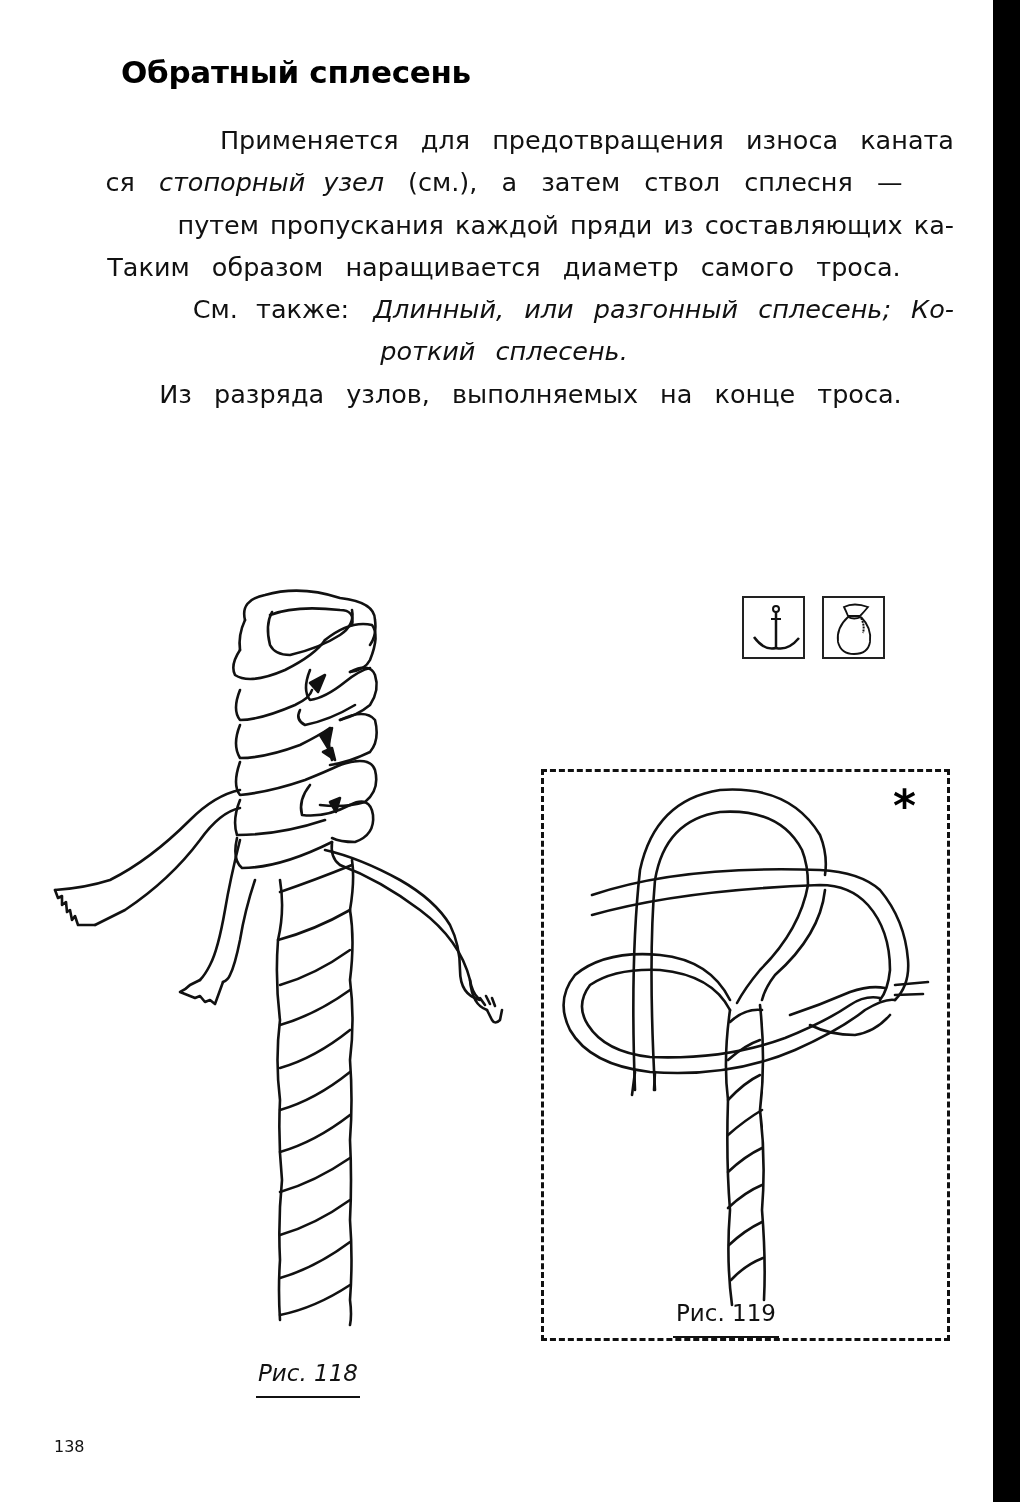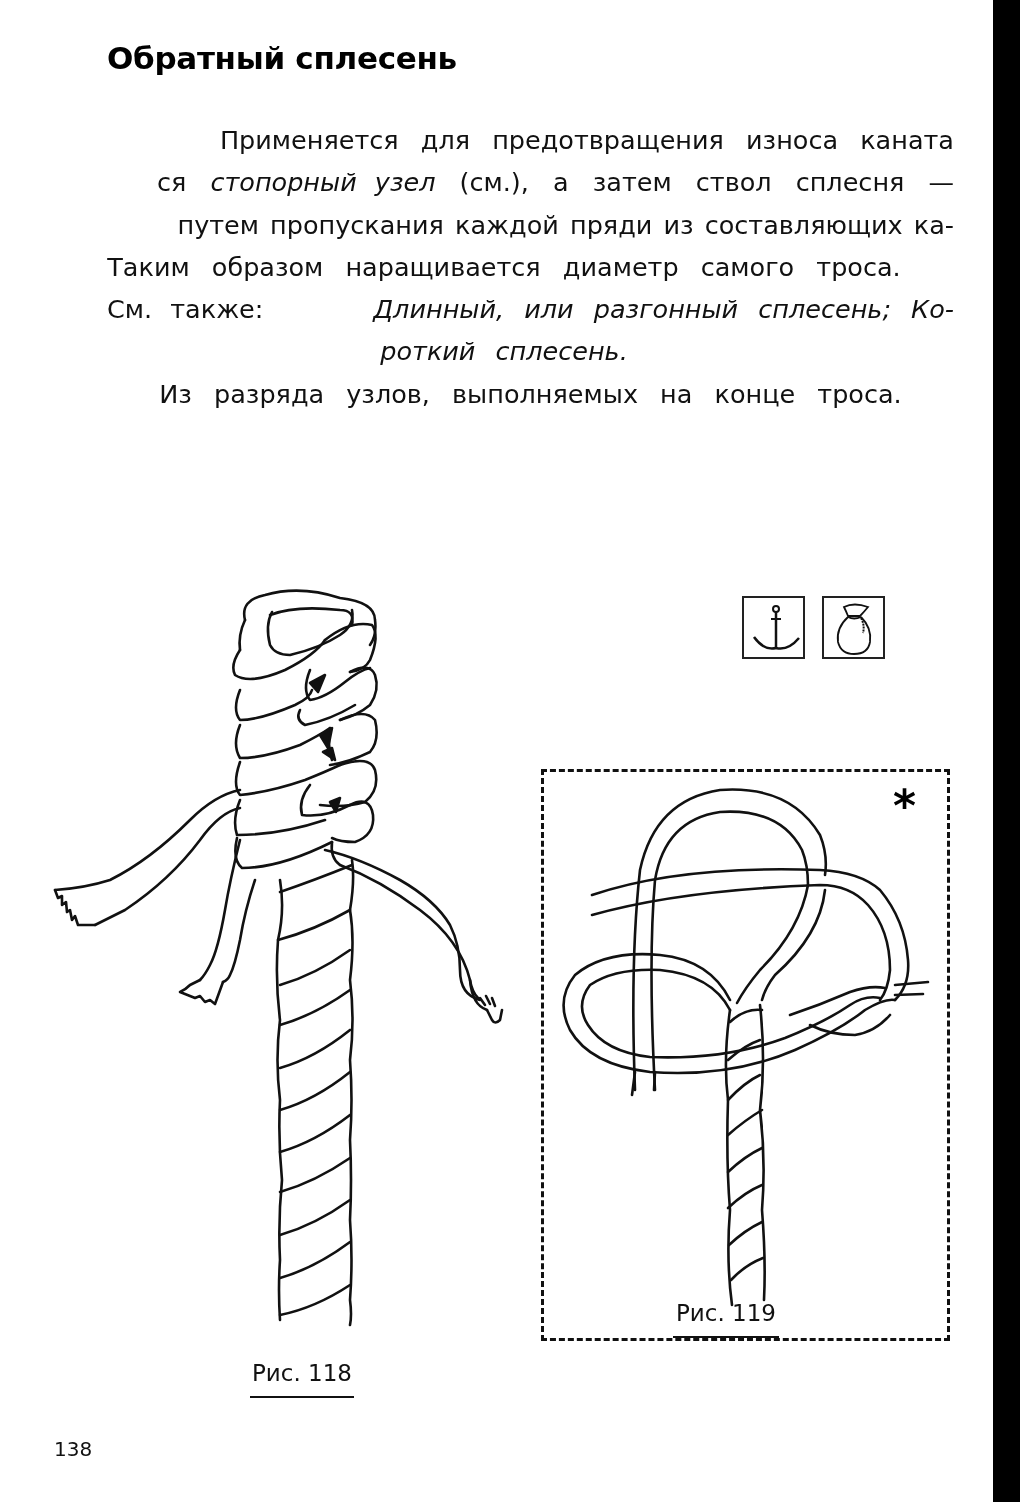--- a/index.html
+++ b/index.html
@@ -28,62 +28,62 @@
     .it { font-style: italic; }
     .figure { position: absolute; }
     .caption {
       position: absolute; font-size: 23px; color: #111;
       text-align: center;
     }
     .caption .rule {
       display: block; height: 2px; background: #111; margin-top: 10px;
     }
     .page-number {
-      position: absolute; left: 54px; top: 1437px; font-size: 20px; color: #111;
+      position: absolute; left: 54px; top: 1437px; font-size: 16px; color: #111;
     }
     .icon-box {
       position: absolute; width: 63px; height: 63px;
       border: 2px solid #222; box-sizing: border-box; background: #fff;
     }
     .dashed-frame {
       position: absolute; left: 541px; top: 769px; width: 409px; height: 572px;
       border: 3px dashed #111; box-sizing: border-box;
     }
     .asterisk {
       position: absolute; left: 893px; top: 784px; font-size: 44px; font-weight: bold;
       color: #000; line-height: 1;
     }
   </style>
 </head>
 <body>
 
 <div class="edge-bar"></div>
 
-<h1 class="title" style="margin:0">Обратный сплесень</h1>
+<h1 class="title" style="margin:14px">Обратный сплесень</h1>
 
 <div class="body-text">
   <div class="line indent">
       <span style="word-spacing:14px">Применяется для предотвращения износа каната</span>
     </div>
-  <div class="line" style="justify-content:flex-end; word-spacing:10px">
+  <div class="line" style="justify-content:center; word-spacing:10px">
     <span>ся</span>
       <span class="gap"></span>
       <span class="gap"></span>
     <a class="it" style="color:inherit;text-decoration:none">стопорный узел</a>
       <span class="gap"></span>
       <span class="gap"></span>
     <span style="word-spacing:16px">(см.), а затем ствол сплесня —</span>
   </div>
   <div class="line">
       <span style="word-spacing:3px">путем пропускания каждой пряди из составляющих ка-</span>
     </div>
   <div class="line last">
       <span style="word-spacing:14px">Таким образом наращивается диаметр самого троса.</span>
     </div>
-  <div class="line indent" style="justify-content:space-between; word-spacing:10px">
+  <div class="line indent" style="justify-content:flex-end; word-spacing:10px">
     <span>См. также:</span>
       <span class="gap"></span>
       <span class="gap"></span>
     <a class="it" style="color:inherit;text-decoration:none;word-spacing:12px">Длинный, или разгонный сплесень; Ко-</a>
   </div>
   <div class="line last">
     <a class="it" style="color:inherit;text-decoration:none;word-spacing:12px">роткий сплесень.</a>
   </div>
   <div class="line indent last">
       <span style="word-spacing:14px">Из разряда узлов, выполняемых на конце троса.</span>
@@ -198,21 +198,21 @@
     <path d="M198 412 Q215 396 232 388"></path>
     <path d="M198 448 Q215 432 232 425"></path>
     <path d="M199 485 Q215 470 232 462"></path>
     <path d="M201 520 Q215 505 233 498"></path>
 
     <path d="M105 312 L102 335"></path>
     <path d="M125 312 L124 330"></path>
   </svg>
 </div>
 
-<div class="caption" style="left:250px; top:1360px; width:104px;">
+<div class="caption" style="left:256px; top:1360px; width:104px;font-style:italic;">
   <span>Рис. 118</span>
   <span class="rule"></span>
 </div>
 <div class="caption" style="left:673px; top:1300px; width:106px;">
   <span>Рис. 119</span>
   <span class="rule"></span>
 </div>
 
 <div class="page-number">138</div>
 

